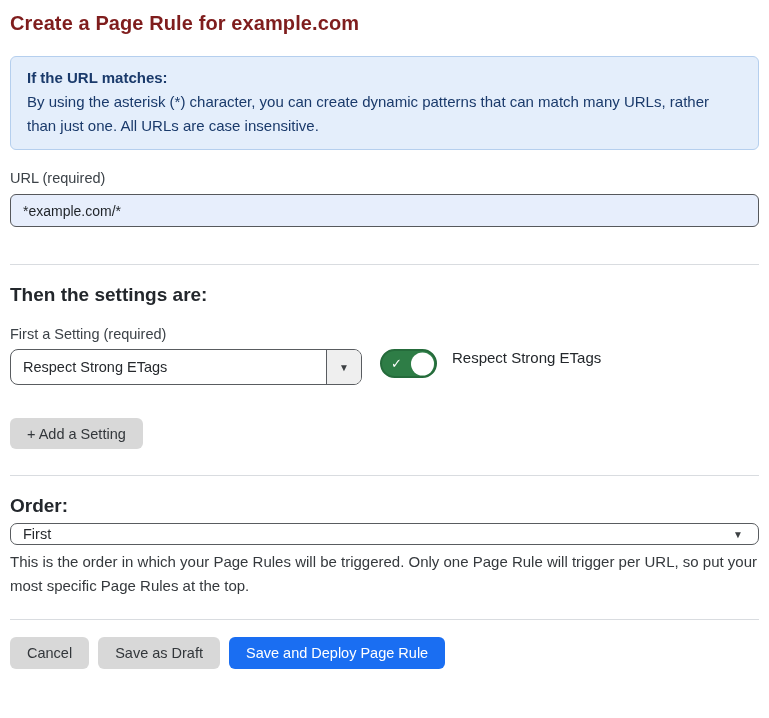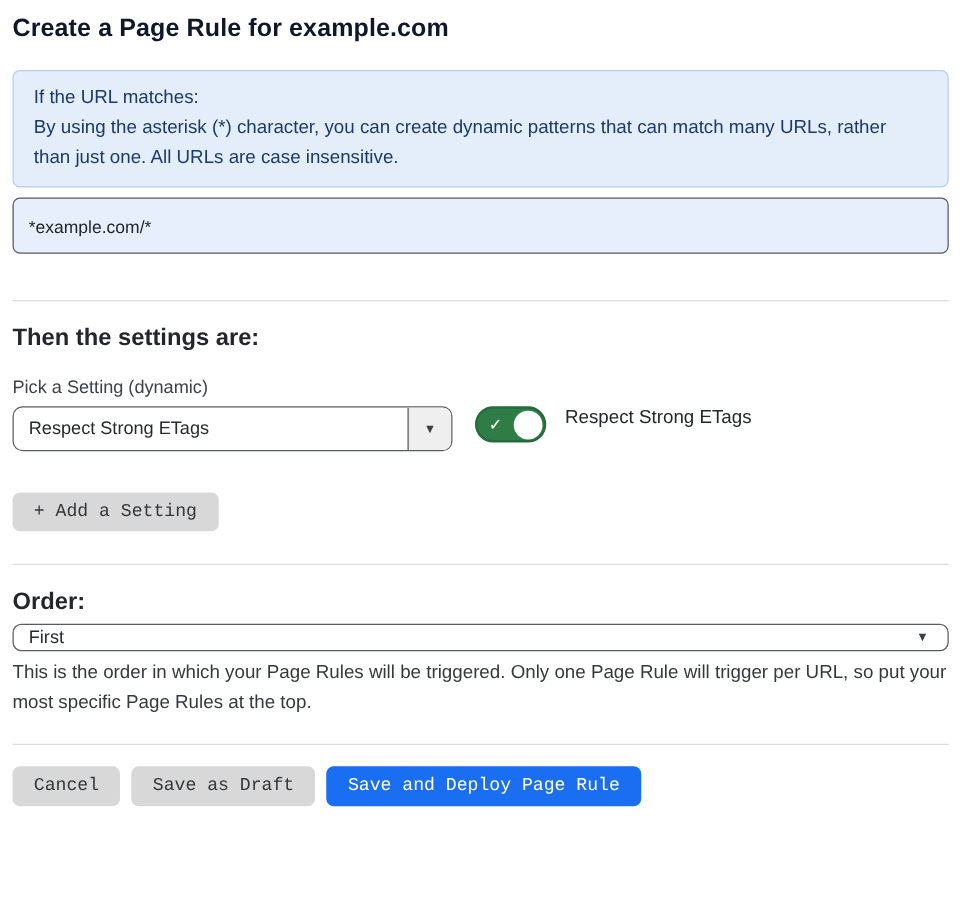--- a/index.html
+++ b/index.html
@@ -8,52 +8,52 @@
     font-family: "Liberation Sans", "DejaVu Sans", sans-serif;
     color: #2e3338;
     overflow: hidden;
   }
   .page { padding: 0 10px; }
 
   .page-title {
     margin-top: 12px;
     font-size: 20px;
     font-weight: 700;
-    color: #0f172a;
+    color: #7f1d1d;
     letter-spacing: 0.1px;
   }
 
   .info-box {
     margin-top: 21px;
     background: var(--info_bg, #e4eefb);
     border: 1px solid var(--info_border, #b5cfee);
     border-radius: 6px;
     padding: 9px 16px 11px 16px;
     font-size: 15px;
     line-height: 24px;
     color: var(--info_text, #1a3a6b);
   }
-  .info-heading { font-weight: 400; }
+  .info-heading { font-weight: 700; }
   .info-link {
     color: var(--link, #2366cc);
     text-decoration: underline;
     cursor: pointer;
   }
 
   .field-label {
     margin-top: 20px;
     font-size: 14.5px;
     color: #3c4248;
   }
 
   .url-input {
     display: block;
     width: 100%;
     margin-top: 8px;
-    height: 45px;
+    height: 33px;
     background: var(--url_input_bg, #e7eefc);
     border: 1px solid #56585c;
     border-radius: 6px;
     padding: 0 12px;
     font-family: "Liberation Sans", "DejaVu Sans", sans-serif;
     font-size: 14px;
     color: #1f2328;
   }
 
   .divider {
@@ -144,21 +144,21 @@
   }
 
   .btn {
     display: inline-flex;
     align-items: center;
     justify-content: center;
     height: 32px;
     border: none;
     border-radius: 6px;
     padding: 0 17px;
-    font-family: Liberation Mono, monospace;
+    font-family: Liberation Sans, sans-serif;
     font-size: 14.5px;
     cursor: pointer;
   }
   .btn-gray {
     background: var(--secondary_button, #d8d8d8);
     color: #33373b;
   }
   .btn-blue {
     background: var(--primary_button, #1a6ef2);
     color: #ffffff;
@@ -202,27 +202,28 @@
 
 <div class="page">
 
   <h1 class="page-title">Create a Page Rule for example.com</h1>
 
   <div class="info-box">
     <div class="info-heading">If the URL matches:</div>
     <div class="info-body">By using the asterisk (*) character, you can create dynamic patterns that can match many URLs, rather than just one. All URLs are case insensitive.</div>
   </div>
 
+  <div class="field-label">URL (required)</div>
   <input class="url-input" type="text" value="*example.com/*" style="">
 
   <hr class="divider">
 
   <h2 class="section-heading">Then the settings are:</h2>
 
-  <div class="field-label">Pick a Setting (dynamic)</div>
+  <div class="field-label">First a Setting (required)</div>
 
   <div class="setting-row">
     <div class="setting-select">
       <div class="setting-select-value">Respect Strong ETags</div>
       <div class="setting-select-arrow">
         <span>▼</span>
       </div>
     </div>
 
     <div class="toggle">

